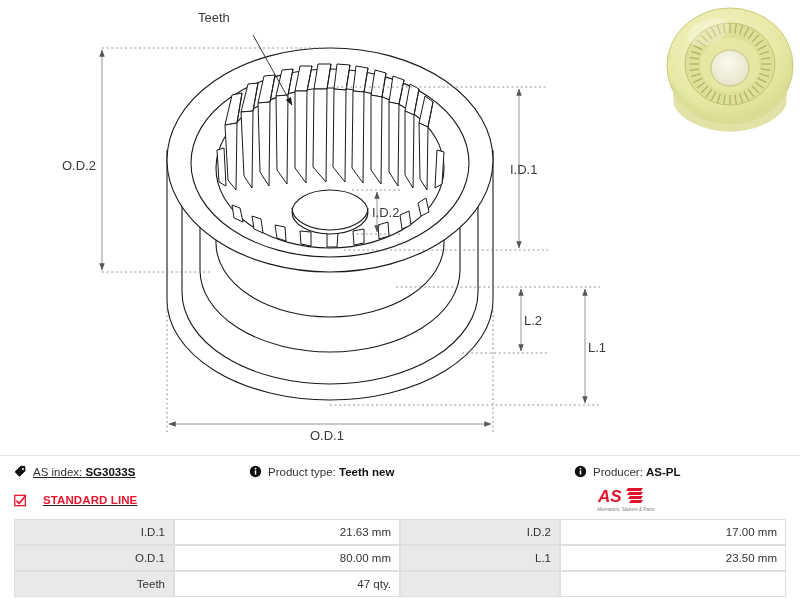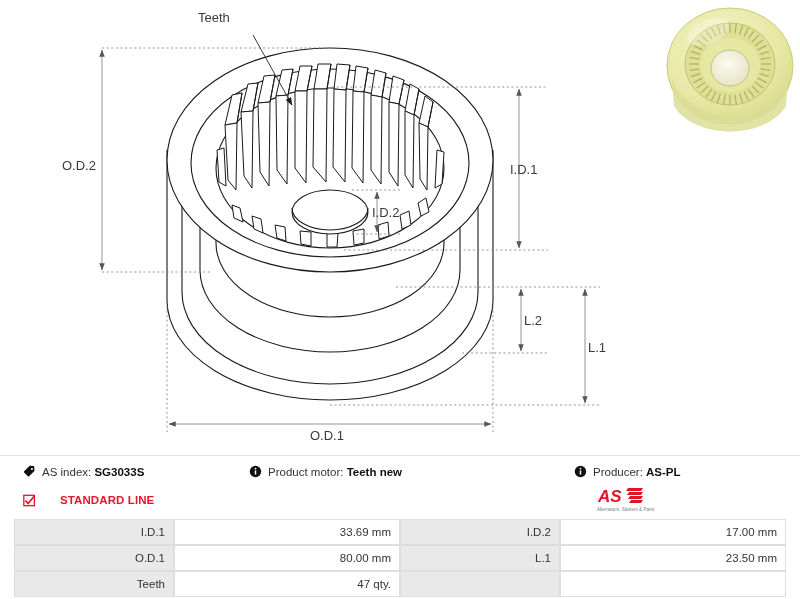--- a/index.html
+++ b/index.html
@@ -24,39 +24,39 @@
   }
   .photo svg { display: block; }
 
   
   .info {
     position: absolute; left: 0; top: 455px;
     width: 800px; height: 60px;
     border-top: 1px solid #e2e2e2;
   }
   .info-col { position: absolute; top: 0; }
-  .col-1 { left: 23px;  width: 235px; }
+  .col-1 { left: 14px;  width: 235px; text-decoration: underline; }
   .col-2 { left: 249px; width: 325px; }
   .col-3 { left: 574px; width: 215px; }
 
   .info-row {
     display: flex; align-items: flex-start;
     gap: 6px;
     font-size: 11.5px; line-height: 14px;
     color: #333;
     height: 27px;
     padding-top: 9px;
   }
   .info-row .txt { white-space: nowrap; }
   .info-row b { font-weight: bold; color: #111; }
 
   .ico { flex: 0 0 auto; width: 13px; height: 13px; display: block; margin-top: 0px; }
 
   .std-line {
-    display: flex; align-items: center; gap: 24px;
+    display: flex; align-items: center; gap: 16px;
     height: 27px; padding-top: 7px;
     color: #e8142d; font-weight: bold; font-size: 11.5px;
     letter-spacing: .1px;
   }
 
   
   .brand { position: absolute; left: 596px; top: 485px; width: 70px; height: 30px; }
 
   
   .spec {
@@ -413,21 +413,21 @@
       </div>
     </div>
 
     <div class="info-col col-2">
       <div class="info-row">
         <svg class="ico" viewBox="0 0 16 16">
           <circle cx="8" cy="8" r="7" fill="#111"></circle>
           <rect x="7.1" y="6.6" width="1.8" height="5.1" fill="#fff"></rect>
           <circle cx="8" cy="4.4" r="1.1" fill="#fff"></circle>
         </svg>
-        <span class="txt"><span>Product motor:</span> <b>Teeth new</b></span>
+        <span class="txt"><span>Product type:</span> <b>Teeth new</b></span>
       </div>
     </div>
 
     <div class="info-col col-3">
       <div class="info-row">
         <svg class="ico" viewBox="0 0 16 16">
           <circle cx="8" cy="8" r="7" fill="#111"></circle>
           <rect x="7.1" y="6.6" width="1.8" height="5.1" fill="#fff"></rect>
           <circle cx="8" cy="4.4" r="1.1" fill="#fff"></circle>
         </svg>
@@ -448,21 +448,21 @@
         </g>
         <text x="1" y="26" font-family="Liberation Sans, sans-serif" font-size="4.6" fill="#7a7f86">Alternators, Starters &amp; Parts</text>
       </g>
     </svg>
   </div>
 
   <table class="spec">
     <tbody>
       <tr>
         <td class="lbl">I.D.1</td>
-        <td class="val">33.69 mm</td>
+        <td class="val">21.63 mm</td>
         <td class="lbl">I.D.2</td>
         <td class="val">17.00 mm</td>
       </tr>
       <tr>
         <td class="lbl">O.D.1</td>
         <td class="val">80.00 mm</td>
         <td class="lbl">L.1</td>
         <td class="val">23.50 mm</td>
       </tr>
       <tr>

